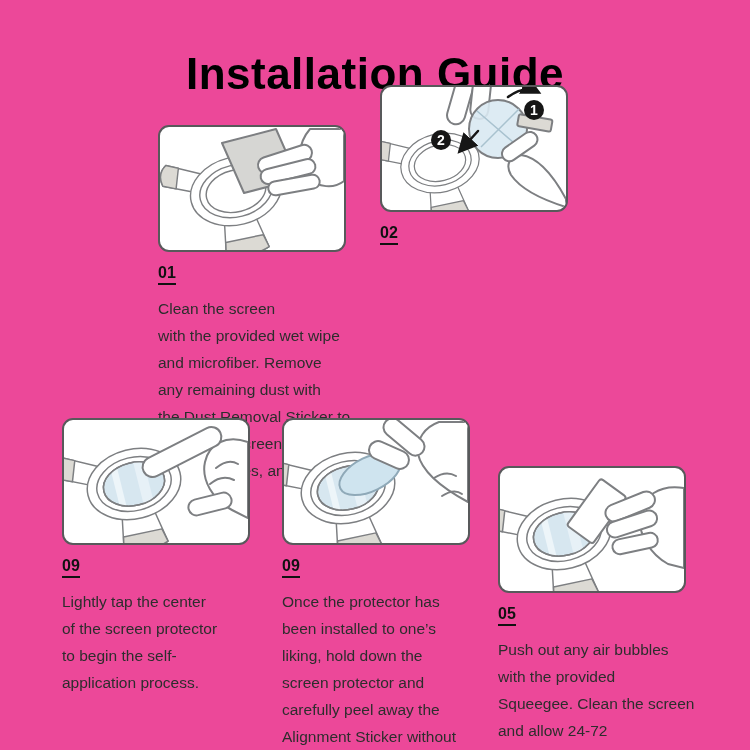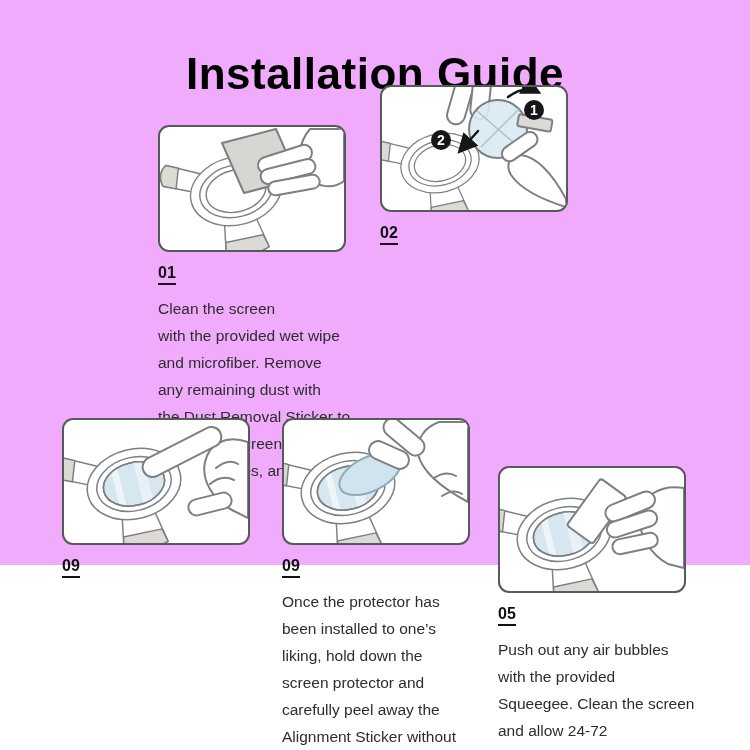--- a/index.html
+++ b/index.html
@@ -7,21 +7,21 @@
     --c-text:#2d2d2d;
     --c-border:#58595b;
     --c-line:#7d7f82;
     --c-band:#dcdad4;
     --c-wipe:#d6d6d3;
     --c-blue:#d7e7f0;
     --c-badge:#161616;
   }
   html,body{margin:0;padding:0;background:#ffffff;}
   body{width:750px;height:750px;overflow:hidden;font-family:"Liberation Sans",sans-serif;}
-  .page{position:relative;width:750px;height:565px;background:#f0abfc;}
+  .page{position:relative;width:750px;height:750px;background:#ec4899;}
   .title{position:absolute;top:20px;left:0;width:750px;text-align:center;
          font-size:44px;font-weight:bold;letter-spacing:0.5px;color:var(--c-heading);}
   .step{position:absolute;width:200px;}
   .s1{left:158px;top:85px;margin-top:40px;}
   .s2{left:380px;top:85px;}
   .s3{left:62px;top:418px;}
   .s4{left:282px;top:418px;}
   .s5{left:498px;top:418px;margin-top:48px;}
   .illus{width:184px;height:123px;border:2px solid var(--c-border);border-radius:11px;
          background:#fff;overflow:hidden;}
@@ -160,20 +160,24 @@
         </g>
         <g>
           <path class="ln" d="M184,98 L184,22 C162,14 145,24 141,42 C137,60 149,80 168,90 Z"></path>
           <rect class="ln" x="75" y="22" width="86" height="20" rx="10" transform="rotate(-27 118 32)"></rect>
           <path class="ln nf" d="M152,48 q12,-10 22,-4 M146,64 q12,-10 24,-4"></path>
           <rect class="ln" x="124" y="76" width="44" height="16" rx="8" transform="rotate(-14 146 84)"></rect>
         </g>
       </svg>
     </div>
     <div class="num">09</div>
+    <p class="desc">Lightly tap the center
+of the screen protector
+to begin the self-
+application process.</p>
   </section>
 
   <section class="step s4">
     <div class="illus">
       <svg viewBox="0 0 184 123">
         <g>
           <use href="#watch-b" transform="translate(64,68) scale(0.74)"></use>
         </g>
         <g>
           <ellipse class="flap" cx="86" cy="54" rx="33" ry="17" transform="rotate(-26 86 54)"></ellipse>

